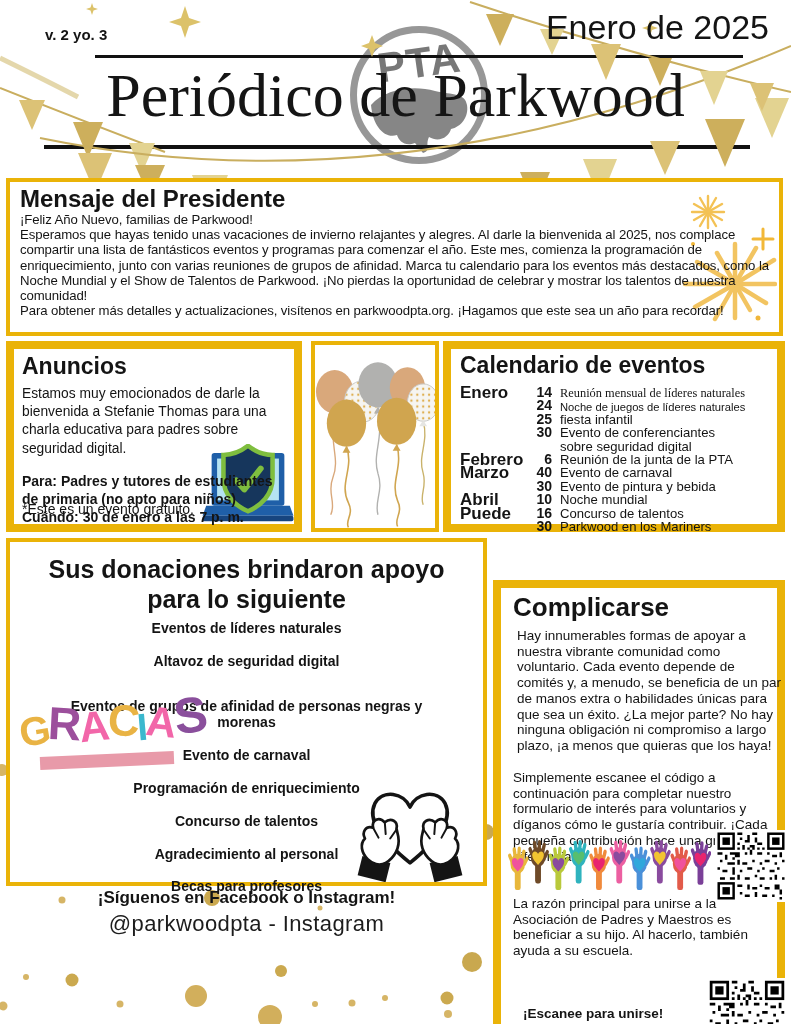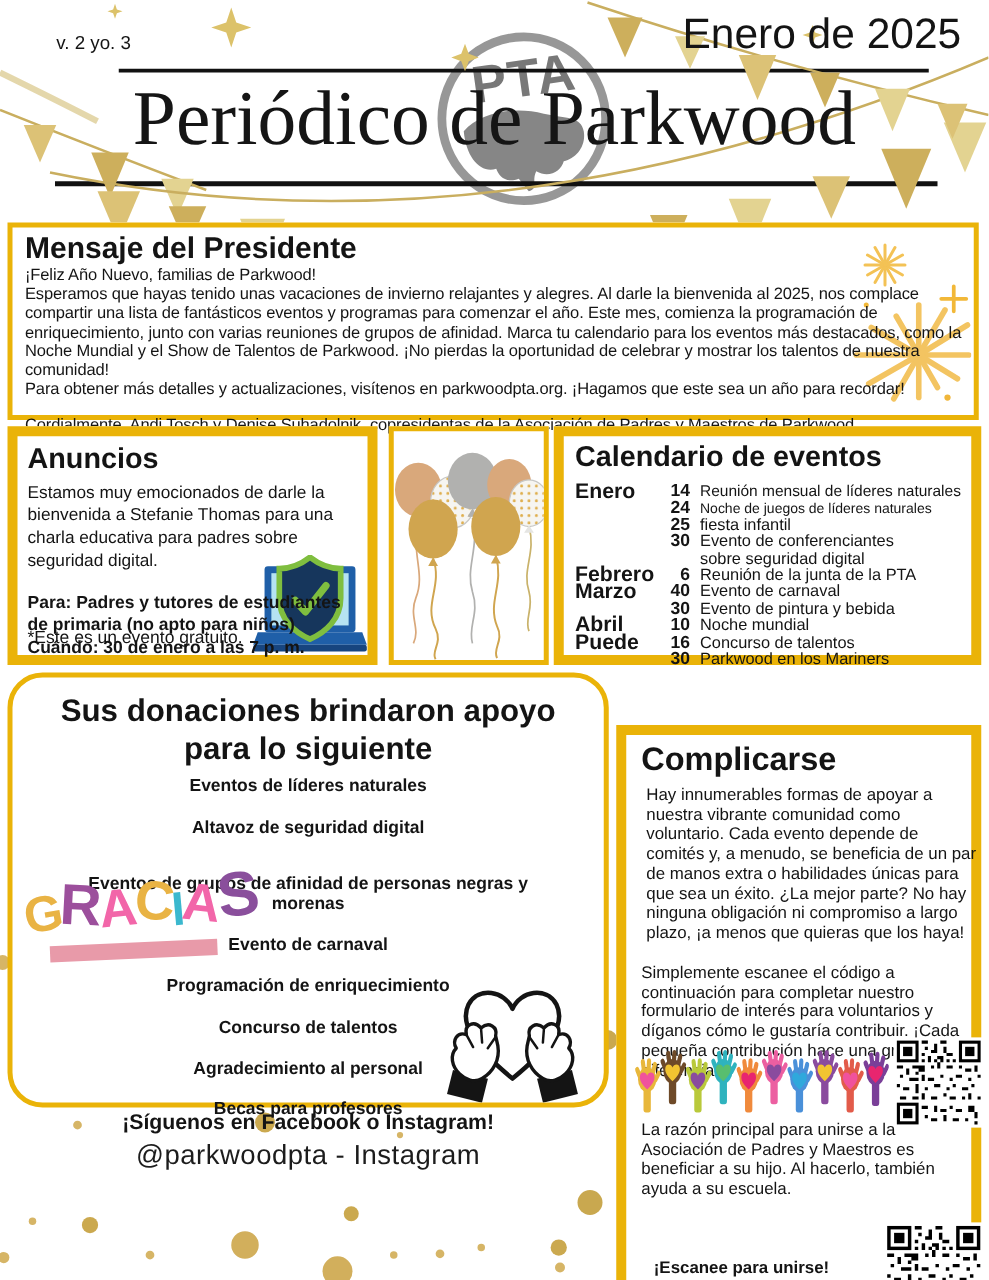--- a/index.html
+++ b/index.html
@@ -8,21 +8,21 @@
   
   .bunting{position:absolute;left:0;top:0;z-index:3;pointer-events:none;}
   .logo{position:absolute;left:350px;top:26px;width:138px;height:138px;border:7px solid rgba(125,125,125,.8);
         border-radius:50%;box-sizing:border-box;z-index:1;}
   .logo-txt{position:absolute;left:0;right:0;top:6px;text-align:center;font-weight:bold;font-size:42px;
         color:rgba(108,108,108,.92);transform:rotate(-8deg);letter-spacing:1px;}
   .logo-blob{position:absolute;left:8px;top:50px;}
   .rule{position:absolute;background:#111;z-index:2;}
   .rule-top{left:95px;top:55px;width:648px;height:3px;}
   .rule-bottom{left:44px;top:145px;width:706px;height:4px;}
-  .vol{position:absolute;left:45px;top:26px;font-size:15px;font-weight:normal;z-index:4;}
+  .vol{position:absolute;left:45px;top:26px;font-size:15px;font-weight:bold;z-index:4;}
   .issue-date{position:absolute;right:22px;top:8px;font-size:34px;z-index:4;}
   .main-title{position:absolute;left:0;right:0;top:60px;text-align:center;z-index:4;margin:0;
         font-family:"Liberation Serif",serif;font-weight:400;font-size:62px;color:#151515;}
   
   .panel{position:absolute;background:#fff;box-sizing:border-box;border:8px solid #eab308;z-index:5;}
   .panel h2{margin:0;font-weight:bold;}
   
   .president{left:6px;top:178px;width:777px;height:158px;border-width:4px;padding:4px 10px;}
   .president h2{font-size:24px;line-height:1.1;position:relative;z-index:1;}
   .president p{margin:0;font-size:13.2px;line-height:1.14;letter-spacing:-.1px;position:relative;z-index:1;}
@@ -38,24 +38,24 @@
   
   .balloons-panel{left:311px;top:341px;width:128px;height:191px;border-width:4px;}
   
   .calendar{left:443px;top:341px;width:342px;height:191px;padding:3px 0 0 9px;}
   .calendar h2{font-size:23px;}
   .cal-rows{margin-top:7px;}
   .cal-row{display:flex;height:13.4px;align-items:flex-start;}
   .cal-month{width:68px;font-weight:bold;font-size:17px;line-height:13px;}
   .cal-day{width:24px;font-weight:bold;font-size:14px;line-height:13.5px;text-align:right;margin-right:8px;}
   .cal-event{font-size:13.1px;line-height:13.8px;}
-  .cal-row.r0 .cal-event{font-size:12.4px;padding-top:1px;}
+  .cal-row.r0 .cal-event{font-size:12.4px;padding-top:1px;font-family:Liberation Serif, serif;}
   .cal-row.r1 .cal-event{font-size:11.2px;padding-top:2px;}
   
-  .donations{left:6px;top:538px;width:481px;height:348px;border-width:4px;border-radius:28px;}
+  .donations{left:6px;top:538px;width:481px;height:348px;border-width:4px;}
   .don-head{margin-top:12px;text-align:center;font-size:25px;line-height:1.2;font-weight:bold;}
   .don-head span{display:block;}
   .don-list{position:absolute;left:0;right:0;top:78px;}
   .don-item{text-align:center;font-weight:bold;font-size:14px;line-height:1.2;margin:0 30px 16px;}
   .don-item.narrow{max-width:380px;margin-left:auto;margin-right:auto;margin-top:28px;}
   .gracias{position:absolute;left:10px;top:150px;transform:rotate(-2deg);white-space:nowrap;z-index:2;}
   .gracias span{display:inline-block;font-weight:bold;position:relative;margin:0 -1px;}
   .g0{color:#E9B344;font-size:40px;transform:rotate(-8deg);top:4px;}
   .g1{color:#9C4F9C;font-size:46px;transform:rotate(5deg);}
   .g2{color:#F266A9;font-size:42px;transform:rotate(-4deg);top:2px;}
@@ -167,21 +167,20 @@
           <line x1="72" y1="100" x2="111" y2="76"></line>
       </g>
       <path d="M100,45 v20 M90,55 h20" stroke="#F2B838" stroke-width="3" stroke-linecap="round"></path>
       <circle cx="30" cy="60" r="2" fill="#F2B838"></circle>
         <circle cx="95" cy="134" r="2.5" fill="#F0B63A"></circle>
     </svg>
     <h2>Mensaje del Presidente</h2>
     <p>¡Feliz Año Nuevo, familias de Parkwood!</p>
     <p>Esperamos que hayas tenido unas vacaciones de invierno relajantes y alegres. Al darle la bienvenida al 2025, nos complace compartir una lista de fantásticos eventos y programas para comenzar el año. Este mes, comienza la programación de enriquecimiento, junto con varias reuniones de grupos de afinidad. Marca tu calendario para los eventos más destacados, como la Noche Mundial y el Show de Talentos de Parkwood. ¡No pierdas la oportunidad de celebrar y mostrar los talentos de nuestra comunidad!</p>
     <p>Para obtener más detalles y actualizaciones, visítenos en parkwoodpta.org. ¡Hagamos que este sea un año para recordar!</p>
-    <p class="sig">Cordialmente, Andi Tosch y Denise Suhadolnik, copresidentas de la Asociación de Padres y Maestros de Parkwood</p>
   </section>
 
   <section class="panel announce">
     <h2>Anuncios</h2>
     <p class="intro">Estamos muy emocionados de darle la bienvenida a Stefanie Thomas para una charla educativa para padres sobre seguridad digital.</p>
     <p class="bold-block">
       <span>Para: Padres y tutores de estudiantes de primaria (no apto para niños)</span><br>
       <span>Cuándo: 30 de enero a las 7 p. m.</span>
     </p>
     <p class="note">*Este es un evento gratuito.</p>

